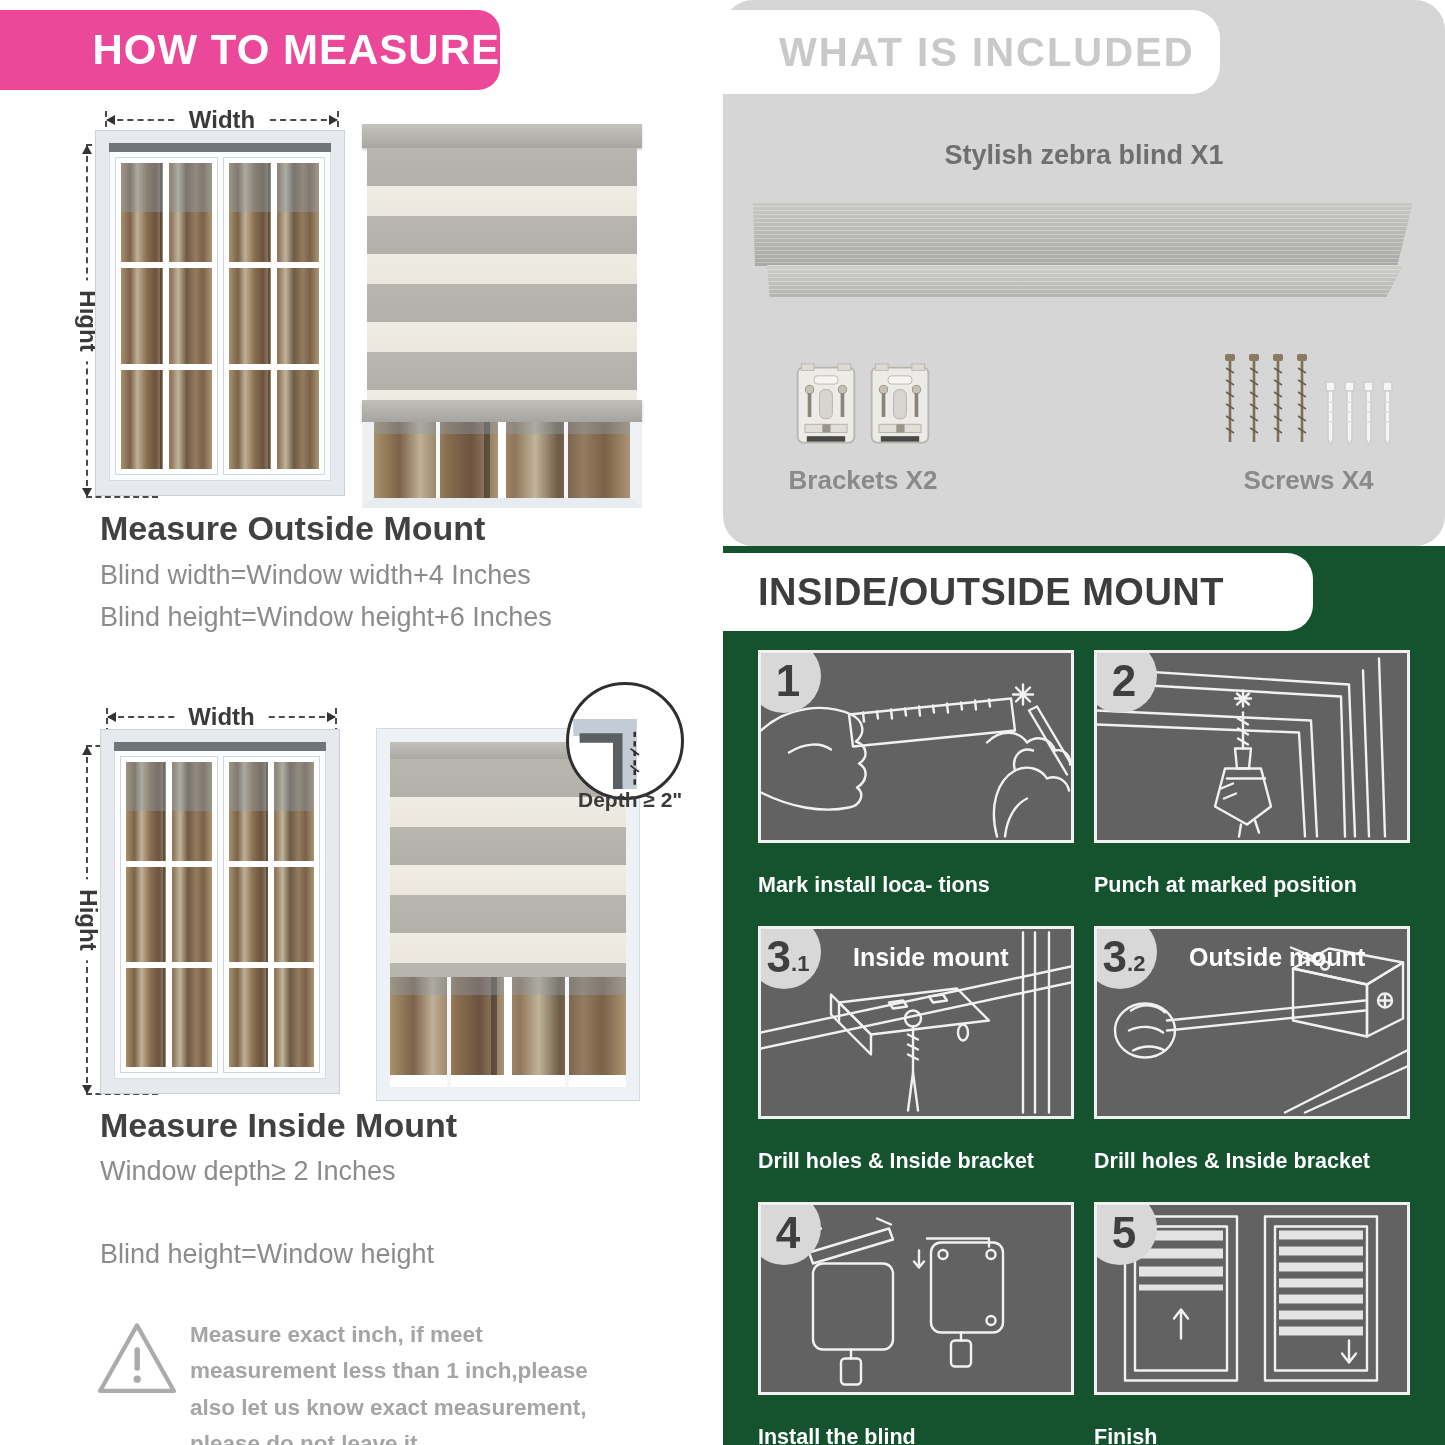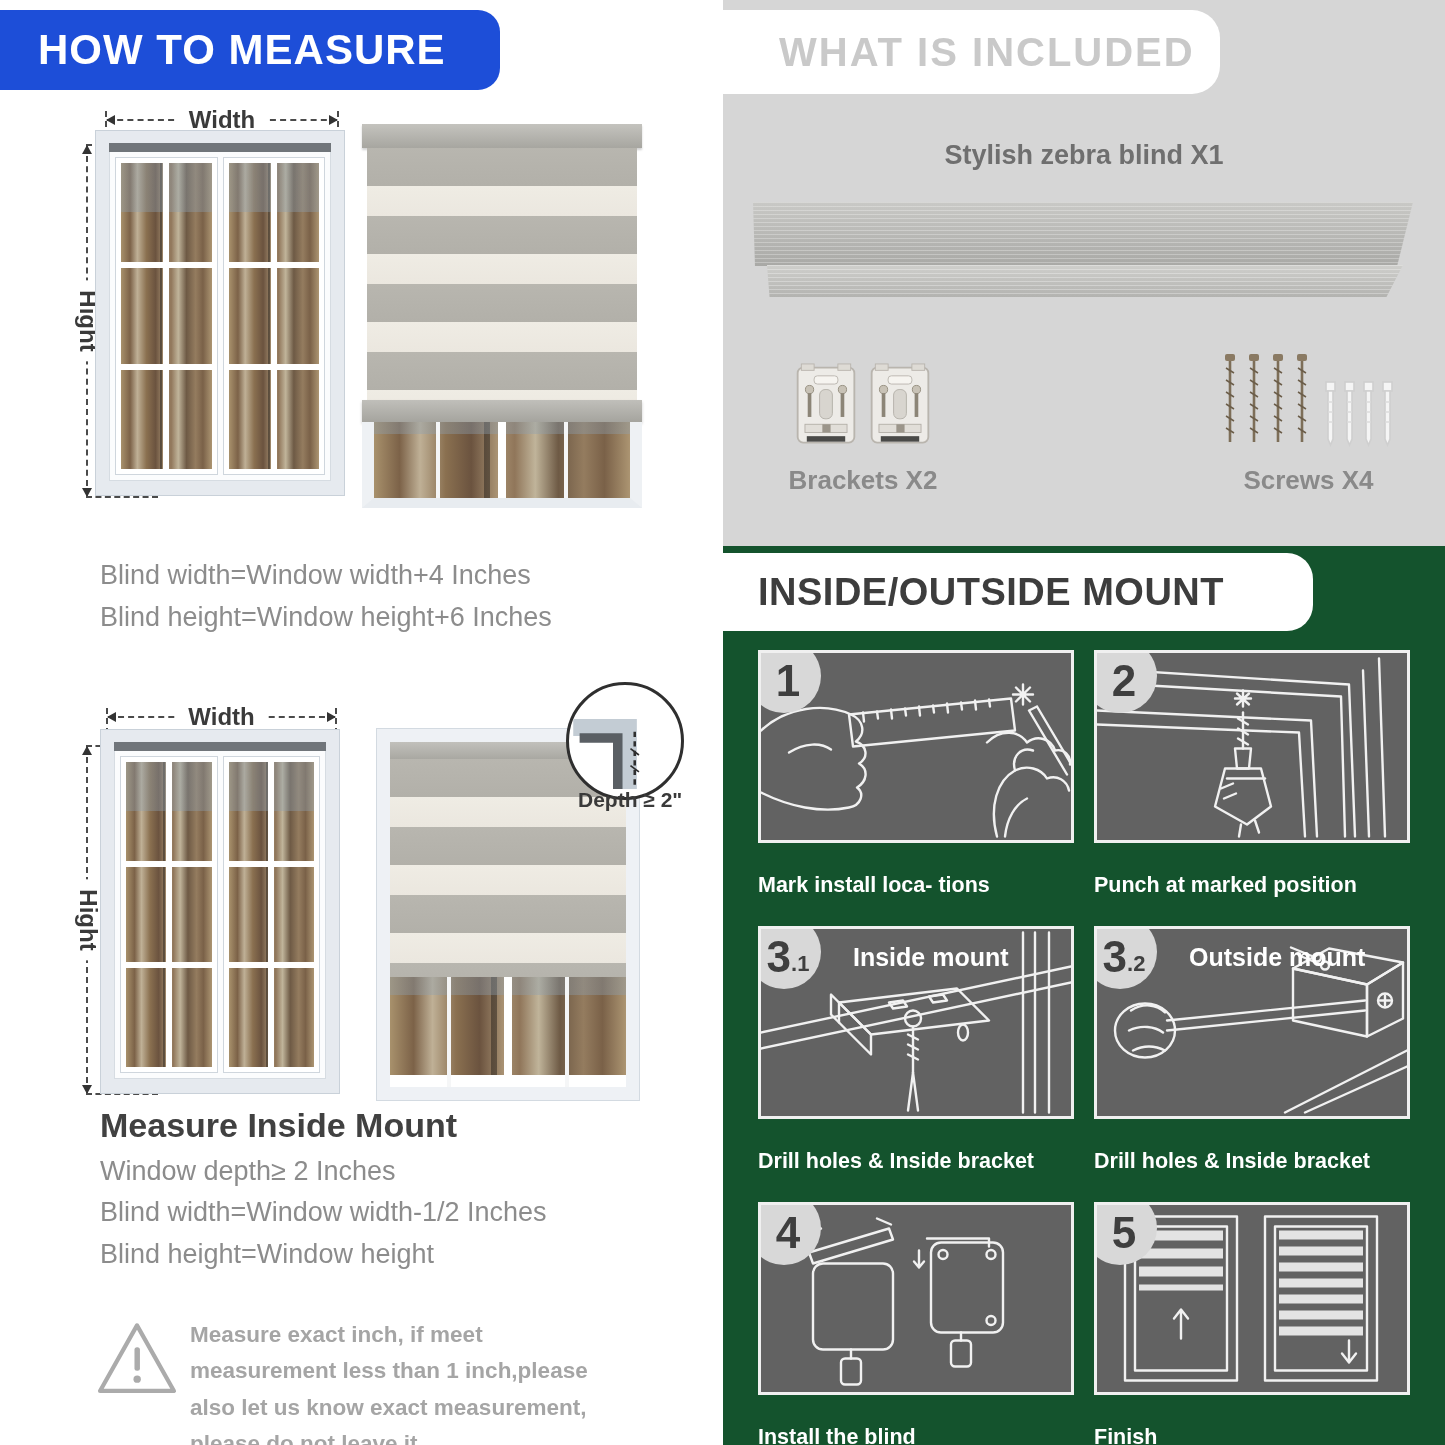--- a/index.html
+++ b/index.html
@@ -5,22 +5,22 @@
   html,body{margin:0;padding:0;background:#ffffff;}
   .stage{
     position:relative;width:1445px;height:1445px;background:#ffffff;
     font-family:"Liberation Sans","DejaVu Sans",sans-serif;overflow:hidden;
   }
   
   .abs{position:absolute;}
 
   
   .htm-badge{
-    left:0;top:10px;width:500px;height:80px;background:#1d4ed8;
-    border-radius:0 22px 22px 0;display:flex;align-items:center;
+    left:0;top:10px;width:500px;height:80px;background:#ec4899;
+    border-radius:0 22px 22px 0;display:flex;align-items:center;justify-content:flex-end;
   }
   .htm-badge span{color:#ffffff;font-size:42px;font-weight:700;padding-left:38px;letter-spacing:1px;}
 
   .sec-title{color:#414141;font-size:34px;font-weight:700;}
   .sec-line{color:#8c8c8c;font-size:27px;font-weight:400;}
 
   
   .h-arrow{height:0;border-top:2px dashed #4a4a4a;}
   .h-arrow .ah{position:absolute;top:-6px;width:0;height:0;border:5px solid transparent;}
   .h-arrow .a-l{left:-1px;border-left:0;border-right:9px solid #333;}
@@ -97,21 +97,21 @@
   }
 
   .detail-circle{
     width:112px;height:112px;border-radius:50%;border:3px solid #2f2f2f;background:#ffffff;overflow:hidden;
   }
   .depth-lbl{color:#3a3a3a;font-size:21px;font-weight:700;}
 
   .warn-text{color:#a5a5a5;font-size:22.5px;font-weight:700;line-height:1.62;}
 
   
-  .included{left:723px;top:0;width:722px;height:546px;background:#d6d6d6;}
+  .included{left:723px;top:0;width:722px;height:546px;background:#d6d6d6;border-radius:30px;}
   .inc-pill{
     position:absolute;left:0;top:10px;width:497px;height:84px;background:#ffffff;
     border-radius:0 28px 28px 0;display:flex;align-items:center;
   }
   .inc-pill span{color:#c9c9c9;font-size:40px;font-weight:700;padding-left:56px;letter-spacing:2px;}
   .inc-product{position:absolute;top:140px;left:0;width:100%;text-align:center;color:#6f6f6f;font-size:27px;font-weight:700;}
   .cassette-img{position:absolute;left:30px;top:202px;width:660px;}
   .cass-bar{
     height:64px;background:
       repeating-linear-gradient(180deg, rgba(255,255,255,.28) 0 1px, rgba(0,0,0,0) 1px 4px),
@@ -189,20 +189,21 @@
 
   <div class="abs blind1" style="left:362px;top:124px;width:280px;">
     <div class="b-cassette"></div>
     <div class="b-body zebra"></div>
     <div class="b-rail"></div>
     <div class="b-peek">
       <div class="glass photo"></div>
     </div>
   </div>
 
+  <div class="abs sec-title" style="left:100px;top:509px;">Measure Outside Mount</div>
   <div class="abs sec-line" style="left:100px;top:560px;">Blind width=Window width+4 Inches</div>
   <div class="abs sec-line" style="left:100px;top:602px;">Blind height=Window height+6 Inches</div>
 
   <div class="abs h-arrow" style="left:108px;top:716px;width:227px;">
     <i class="tick t-l"></i>
       <i class="ah a-l"></i>
     <span class="lbl">Width</span>
     <i class="ah a-r"></i>
       <i class="tick t-r"></i>
   </div>
@@ -233,21 +234,20 @@
       <path d="M4,40 L56,40 L56,98" fill="none" stroke="#c3ccd4" stroke-width="16"></path>
       <path d="M10,50 L46,50 L46,98" fill="none" stroke="#5a5f64" stroke-width="9"></path>
       <path d="M62,44 L62,94" fill="none" stroke="#2f2f2f" stroke-width="2.4" stroke-dasharray="5 4"></path>
       <path d="M58,60 l8,6 M58,76 l8,6" fill="none" stroke="#2f2f2f" stroke-width="1.6"></path>
     </svg>
   </div>
   <div class="abs depth-lbl" style="left:578px;top:788px;">Depth ≥ 2"</div>
 
   <div class="abs sec-title" style="left:100px;top:1106px;">Measure Inside Mount</div>
   <div class="abs sec-line" style="left:100px;top:1156px;">Window depth≥ 2 Inches</div>
-  <div class="abs sec-line" style="left:100px;top:1197px;">Blind width=Window width-1/2 Inches</div>
   <div class="abs sec-line" style="left:100px;top:1239px;">Blind height=Window height</div>
 
   <svg class="abs" style="left:95px;top:1316px;" width="84" height="86" viewBox="0 0 100 96">
     <path d="M50,8 L94,86 L6,86 Z" fill="none" stroke="#ababab" stroke-width="5" stroke-linejoin="round"></path>
     <rect x="47" y="34" width="6.5" height="28" rx="3" fill="#ababab"></rect>
     <circle cx="50.2" cy="72" r="4.4" fill="#ababab"></circle>
   </svg>
   <div class="abs warn-text" style="left:190px;top:1317px;width:438px;">Measure exact inch, if meet measurement less than 1 inch,please also let us know exact measurement, please do not leave it</div>
 
   <div class="abs included">

